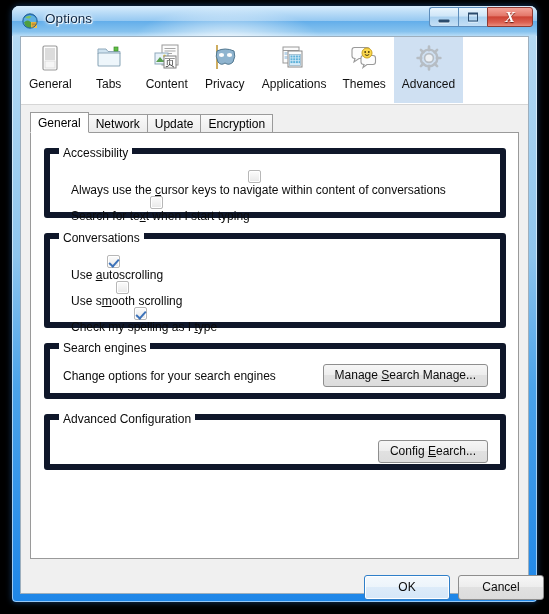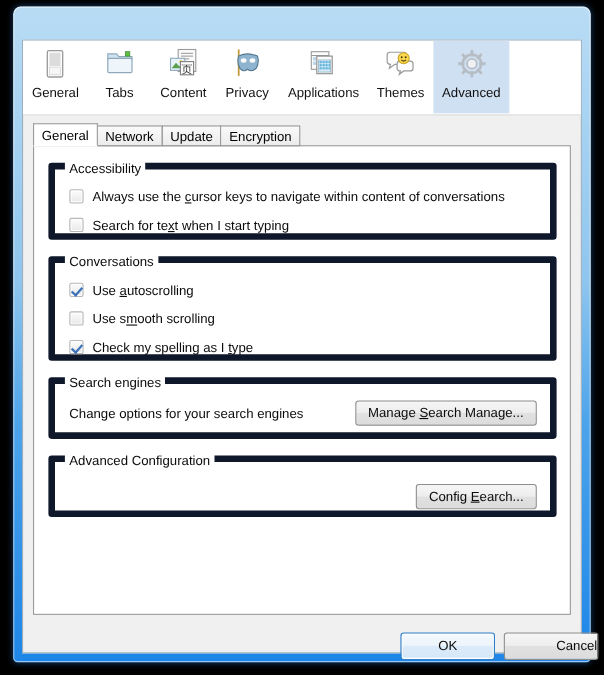--- a/index.html
+++ b/index.html
@@ -230,20 +230,21 @@
   }
 
   
   .cbrow {
     position: absolute;
     display: flex;
     align-items: center;
     left: 13px;
     height: 17px;
     cursor: default;
+    flex-direction: column;
   }
   .cbox {
     width: 13px; height: 13px;
     border: 1px solid #b7b7b7;
     border-radius: 2px;
     background: linear-gradient(to bottom, #fcfcfc 0%, #f1f1f1 55%, #e8e8e8 100%);
     box-shadow: inset 0 0 0 1px #ffffff;
     box-sizing: border-box;
     position: relative;
     flex: none;
@@ -308,32 +309,56 @@
   }
   #footer-cancel {
     position: absolute;
     left: 437px; top: 538px;
     width: 86px; height: 25px;
     line-height: 23px;
     border: 1px solid #8e8e8e;
     border-radius: 3px;
     background: linear-gradient(to bottom, #f6f6f6 0%, #ededed 48%, #e1e1e1 50%, #dcdcdc 100%);
     font-size: 12px;
-    text-align: right;
+    text-align: center;
     color: #0b0b0b;
     box-sizing: border-box;
     cursor: default;
   }
 </style>
 </head>
 <body>
 
 <div id="window">
   <div id="window-inner-glow"></div>
 
+  <div id="titlebar">
+    <svg id="win-icon" viewBox="0 0 16 16">
+      <circle cx="8" cy="8" r="7.2" fill="#2f7fc4"></circle>
+      <path d="M1.4 7.2 A7.2 7.2 0 0 1 14.6 6.2 L14.6 9 A7.2 7.2 0 0 1 1.4 10 Z" fill="#5fb0e0"></path>
+      <path d="M2 9.5 Q5 6 8 8.5 Q11 11 14.3 8.6 L14 11.5 Q10 15.5 6 14.6 Q2.8 13.2 2 9.5 Z" fill="#4f9e3f"></path>
+      <path d="M3 4.6 Q6 2.1 9.5 3.2 L7.5 5.4 Q5.2 5.8 3 4.6 Z" fill="#7fc45e"></path>
+      <path d="M9 9 L15 9 L15 15 L9 15 Z" fill="#f2c14b"></path>
+      <path d="M9.6 10.2 L14.4 10.2 M9.6 11.6 L14.4 11.6 M9.6 13 L13 13" stroke="#a8741c" stroke-width="0.7"></path>
+      <circle cx="8" cy="8" r="7.2" fill="none" stroke="#1d5c93" stroke-width="0.9"></circle>
+    </svg>
+    <div id="win-title">Options</div>
+
+    <div id="win-controls">
+      <div class="wbtn wbtn-min">
+        <span class="wglyph g-min"></span>
+      </div>
+      <div class="wbtn wbtn-max">
+        <span class="wglyph g-max"></span>
+      </div>
+      <div class="wbtn wbtn-close">
+        <span class="wglyph g-close">X</span>
+      </div>
+    </div>
+  </div>
 
   <div id="client">
 
     <div id="iconbar">
 
       <div class="icontab">
         <svg class="ic" viewBox="0 0 32 32">
           <rect x="9" y="4" width="14" height="24" rx="1.5" fill="#fdfdfd" stroke="#9a9a9a" stroke-width="1.2"></rect>
           <rect x="11" y="6" width="10" height="12" fill="#dcdcdc"></rect>
           <rect x="11" y="19" width="10" height="7" fill="#f6f6f6" stroke="#cfcfcf" stroke-width="0.6"></rect>

